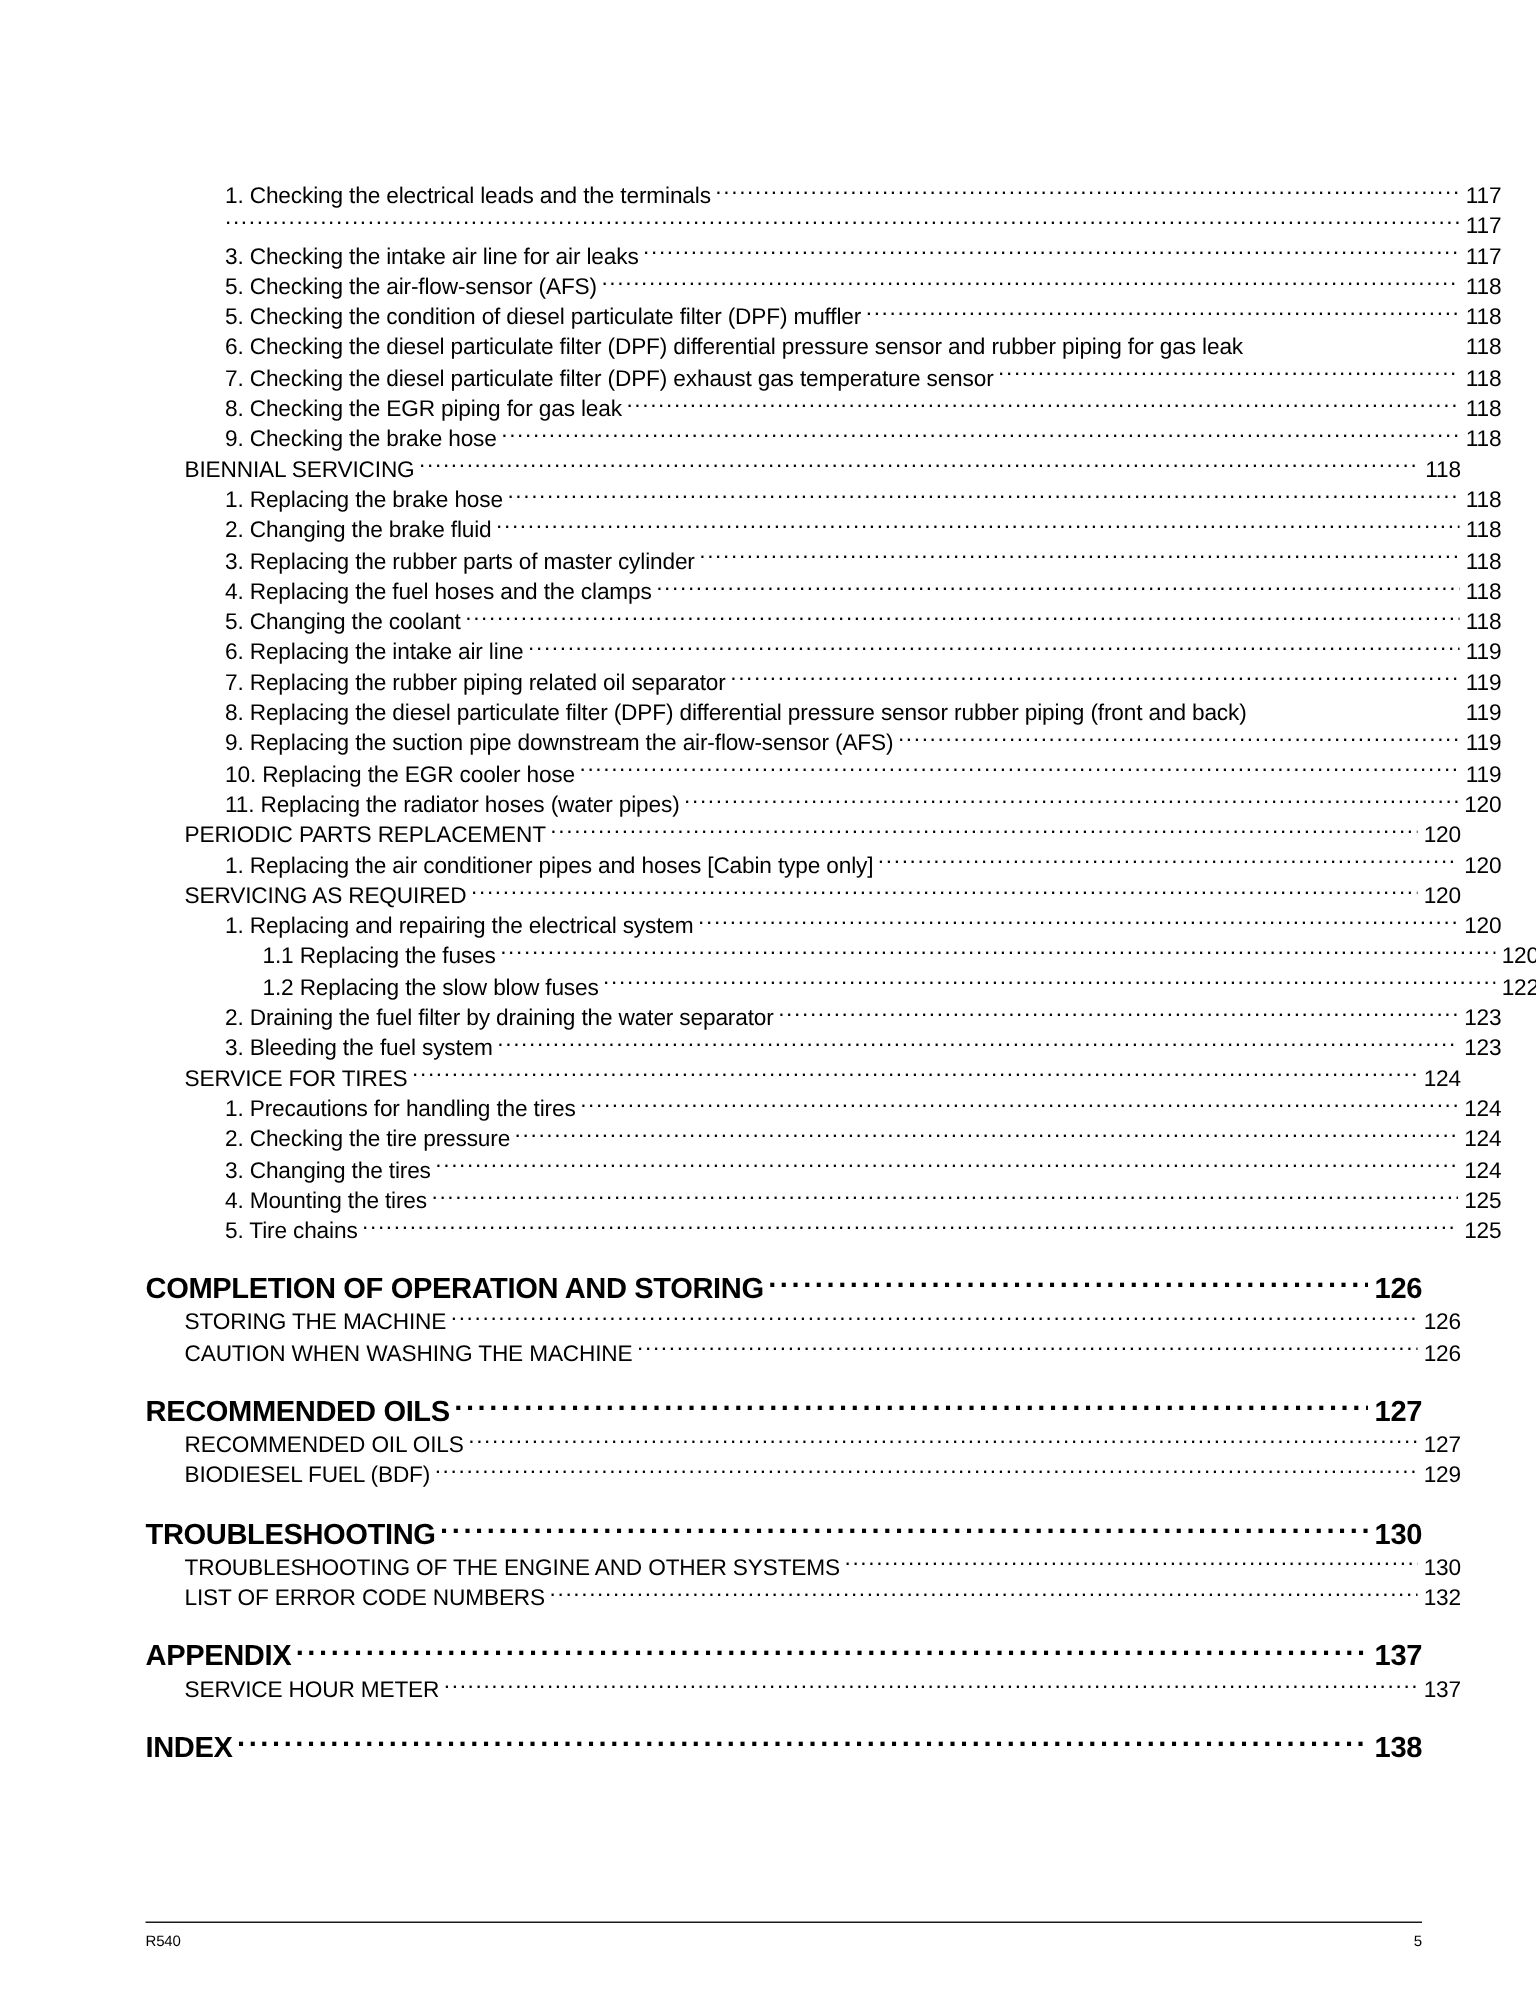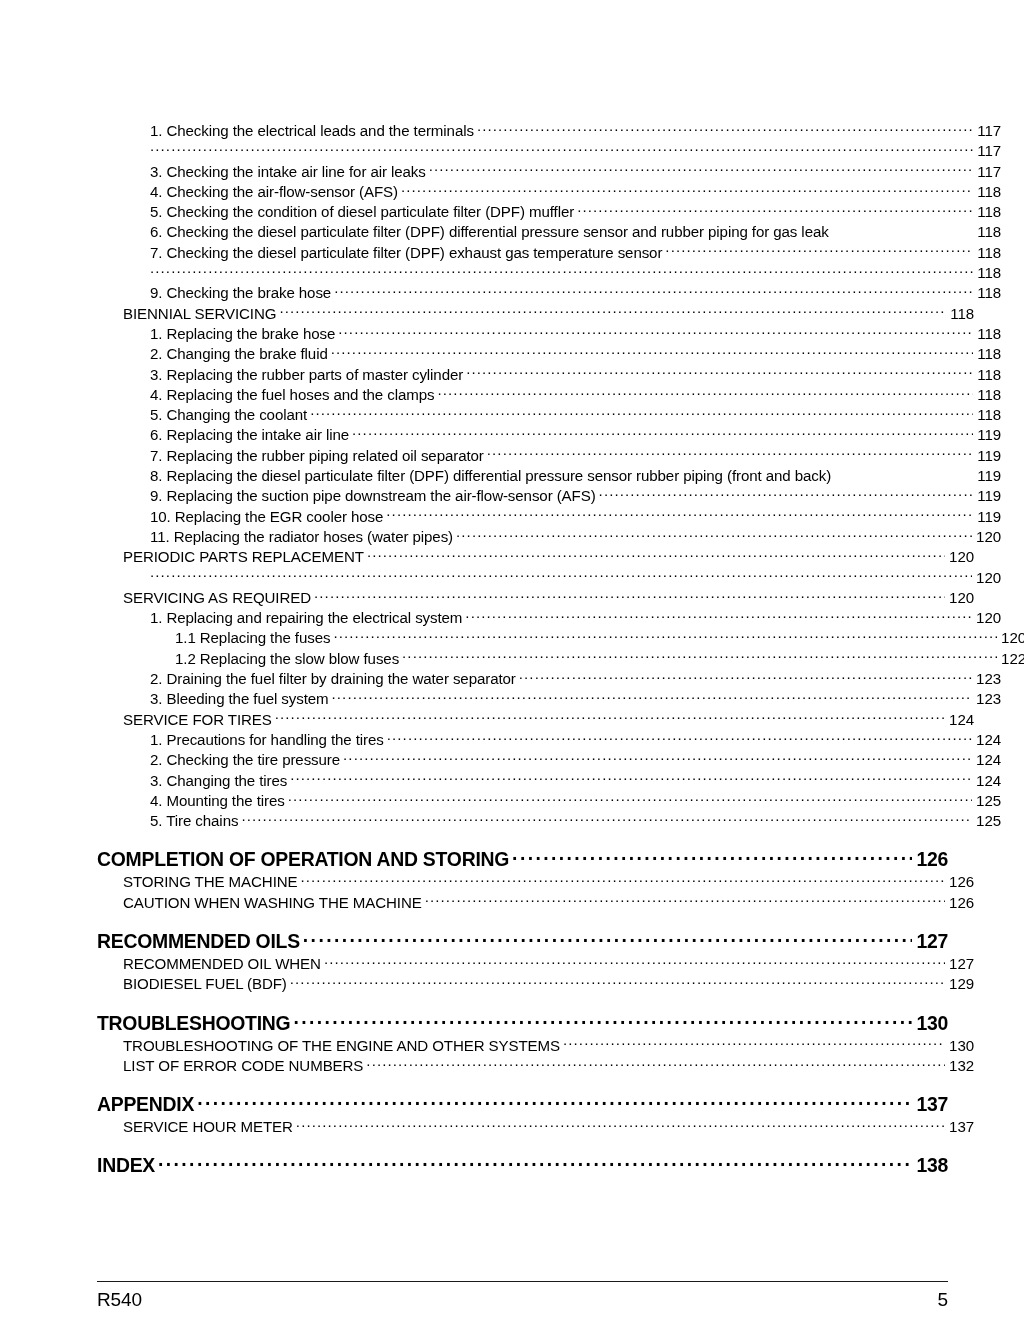--- a/index.html
+++ b/index.html
@@ -109,21 +109,21 @@
     border-top: 1.6px solid #1a1a1a;
   }
   #footer {
     position: absolute;
     left: 97px;
     top: 1289px;
     width: 851px;
     display: flex;
     justify-content: space-between;
     align-items: baseline;
-    font-size: 19px;
+    font-size: 10px;
   }
   #footer .doc-code { letter-spacing: -0.1px; }
   #footer .page-number { letter-spacing: -0.1px; }
 </style>
 </head>
 <body>
 
 <div id="page">
 
   <div id="toc">
@@ -135,40 +135,41 @@
       <div class="toc-row lvl-2">
         <span class="leader"></span>
         <span class="pageno">117</span>
       </div>
       <div class="toc-row lvl-2">
         <span class="label">3. Checking the intake air line for air leaks</span>
         <span class="leader"></span>
         <span class="pageno">117</span>
       </div>
       <div class="toc-row lvl-2">
-        <span class="label">4. Checking the air-flow-sensor (AFS)</span>
+        <span class="label">5. Checking the air-flow-sensor (AFS)</span>
         <span class="leader"></span>
         <span class="pageno">118</span>
       </div>
       <div class="toc-row lvl-2">
         <span class="label">5. Checking the condition of diesel particulate filter (DPF) muffler</span>
         <span class="leader"></span>
         <span class="pageno">118</span>
       </div>
       <div class="toc-row lvl-2 nolead">
         <span class="label">6. Checking the diesel particulate filter (DPF) differential pressure sensor and rubber piping for gas leak</span>
         <span class="leader"></span>
         <span class="pageno">118</span>
       </div>
       <div class="toc-row lvl-2">
         <span class="label">7. Checking the diesel particulate filter (DPF) exhaust gas temperature sensor</span>
         <span class="leader"></span>
         <span class="pageno">118</span>
       </div>
       <div class="toc-row lvl-2">
+        <span class="label">8. Checking the EGR piping for gas leak</span>
         <span class="leader"></span>
         <span class="pageno">118</span>
       </div>
       <div class="toc-row lvl-2">
         <span class="label">9. Checking the brake hose</span>
         <span class="leader"></span>
         <span class="pageno">118</span>
       </div>
       <div class="toc-row lvl-1">
         <span class="label">BIENNIAL SERVICING</span>
@@ -229,20 +230,21 @@
         <span class="label">11. Replacing the radiator hoses (water pipes)</span>
         <span class="leader"></span>
         <span class="pageno">120</span>
       </div>
       <div class="toc-row lvl-1">
         <span class="label">PERIODIC PARTS REPLACEMENT</span>
         <span class="leader"></span>
         <span class="pageno">120</span>
       </div>
       <div class="toc-row lvl-2">
+        <span class="label">1. Replacing the air conditioner pipes and hoses [Cabin type only]</span>
         <span class="leader"></span>
         <span class="pageno">120</span>
       </div>
       <div class="toc-row lvl-1">
         <span class="label">SERVICING AS REQUIRED</span>
         <span class="leader"></span>
         <span class="pageno">120</span>
       </div>
       <div class="toc-row lvl-2">
         <span class="label">1. Replacing and repairing the electrical system</span>
@@ -313,21 +315,21 @@
         <span class="label">CAUTION WHEN WASHING THE MACHINE</span>
         <span class="leader"></span>
         <span class="pageno">126</span>
       </div>
       <div class="toc-row lvl-h chapter gap-before">
         <span class="label">RECOMMENDED OILS</span>
         <span class="leader"></span>
         <span class="pageno">127</span>
       </div>
       <div class="toc-row lvl-1">
-        <span class="label">RECOMMENDED OIL WHEN</span>
+        <span class="label">RECOMMENDED OIL OILS</span>
         <span class="leader"></span>
         <span class="pageno">127</span>
       </div>
       <div class="toc-row lvl-1">
         <span class="label">BIODIESEL FUEL (BDF)</span>
         <span class="leader"></span>
         <span class="pageno">129</span>
       </div>
       <div class="toc-row lvl-h chapter gap-before">
         <span class="label">TROUBLESHOOTING</span>

